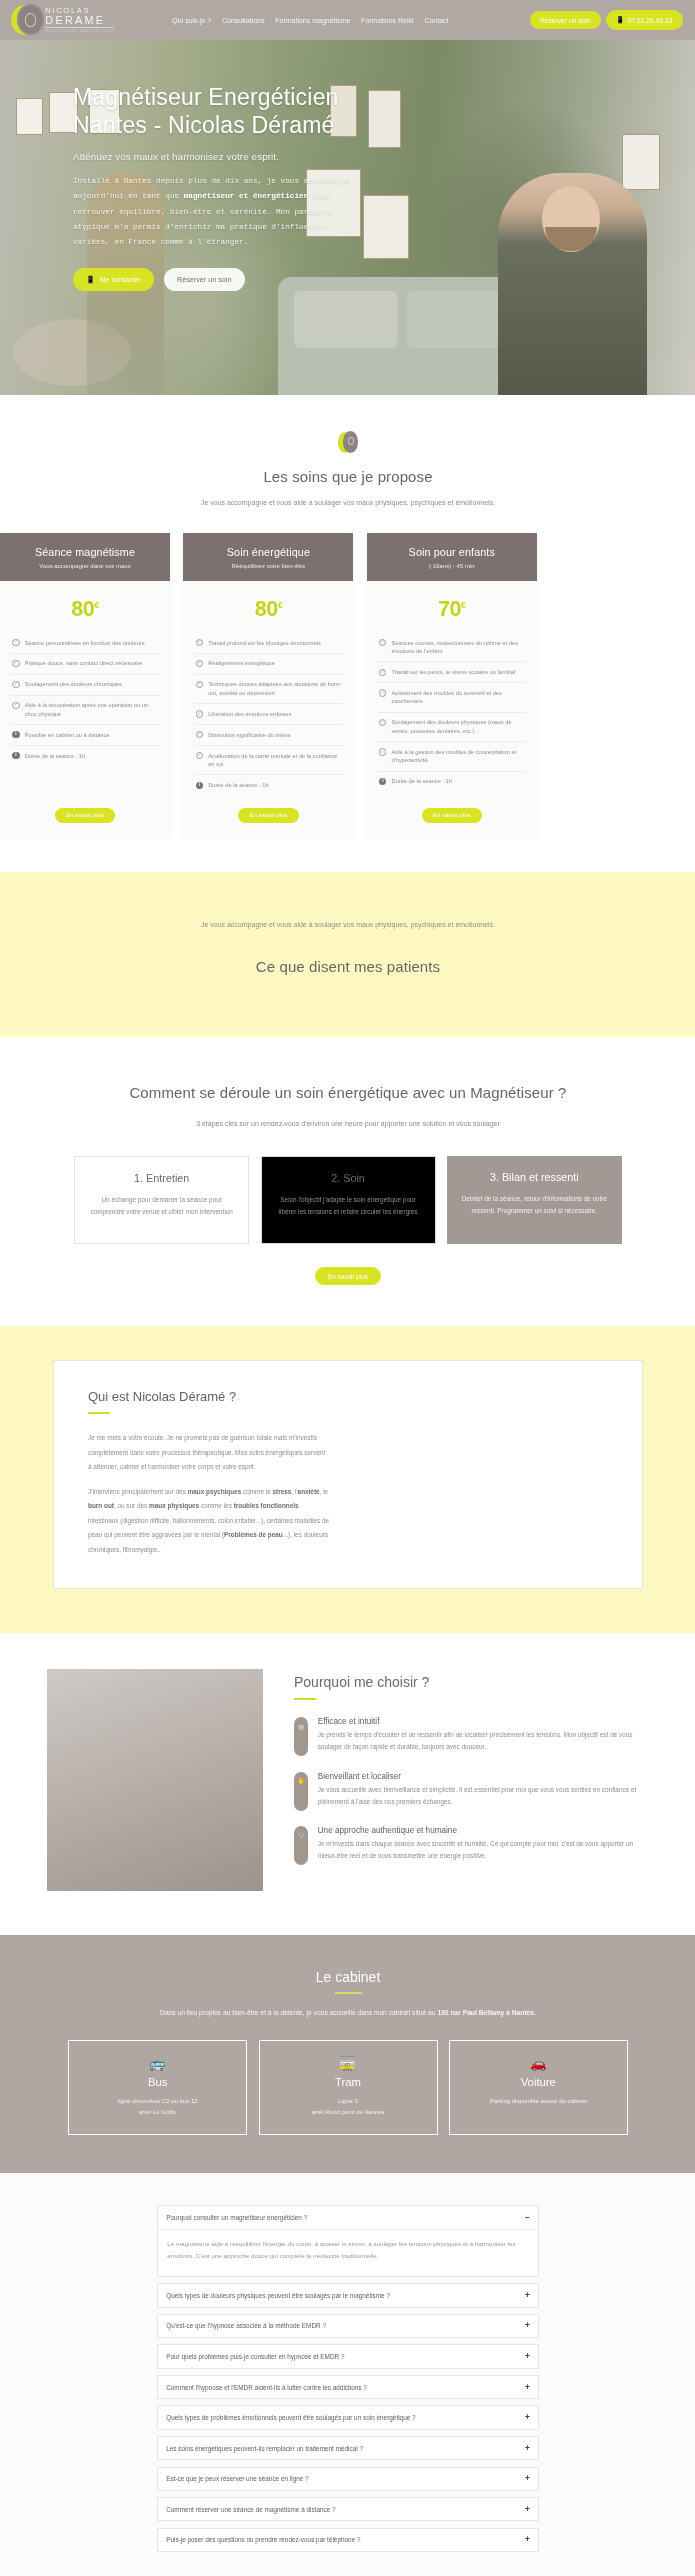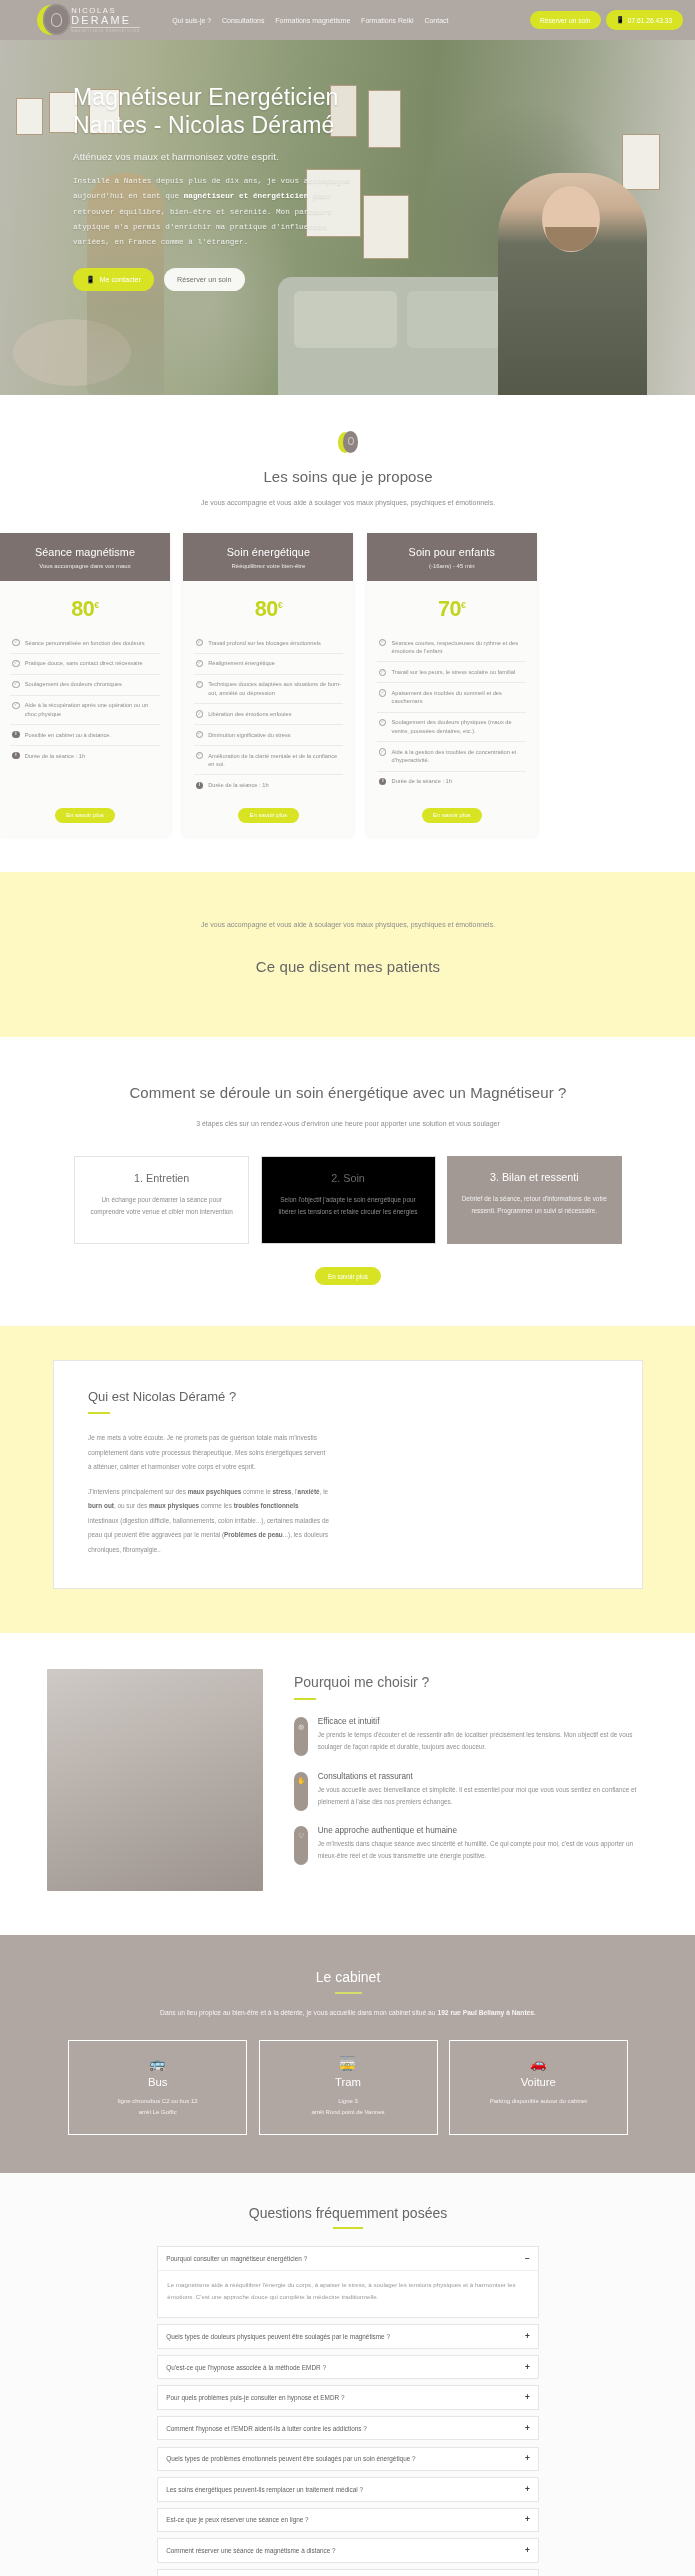--- a/index.html
+++ b/index.html
@@ -15,21 +15,21 @@
   
   .header {
     height: 40px;
     background: #b0a8a3;
     display: flex;
     align-items: center;
     padding: 0 13.4px 0 11.3px;
     position: relative;
     z-index: 30;
   }
-  .logo { display: flex; align-items: center; gap: 0; width: 129px; justify-content: flex-end; }
+  .logo { display: flex; align-items: center; gap: 0; width: 129px; }
   .logo-mark { position: relative; width: 34px; height: 34px; }
   .logo-mark .disc-y {
     position: absolute; left: 0; top: 2.1px; width: 28px; height: 30px;
     background: #d4e02a; border-radius: 50%;
   }
   .logo-mark .disc-g {
     position: absolute; left: 6.2px; top: 1px; width: 27px; height: 31px;
     background: #8d8481; border-radius: 50%;
     box-shadow: inset 0 0 0 1.5px #9c9390;
   }
@@ -523,21 +523,21 @@
             <h5>Efficace et intuitif</h5>
             <p>Je prends le temps d'écouter et de ressentir afin de localiser précisément les tensions. Mon objectif est de vous soulager de façon rapide et durable, toujours avec douceur.</p>
           </div>
         </div>
 
         <div class="why-item">
           <div class="why-badge">
               <span>✋</span>
             </div>
           <div class="why-body">
-            <h5>Consultations et rassurant</h5>
+            <h5>Bienveillant et localiser</h5>
             <p>Je vous accueille avec bienveillance et simplicité. Il est essentiel pour moi que vous vous sentiez en confiance et pleinement à l'aise dès nos premiers échanges.</p>
           </div>
         </div>
 
         <div class="why-item">
           <div class="why-badge">
               <span>♡</span>
             </div>
           <div class="why-body">
             <h5>Une approche authentique et humaine</h5>
@@ -571,24 +571,20 @@
         <div class="cab-ico"><span>🚗</span></div>
         <h4>Voiture</h4>
         <p>Parking disponible autour du cabinet</p>
         <p></p>
       </div>
     </div>
   </section>
 
   <section class="faq-wrap">
     <div class="faq-inner">
-      <div class="faq-head">
-        <h2>Questions fréquemment posées</h2>
-        <div class="rule2"></div>
-      </div>
 
       <div class="faq-item">
         <div class="faq-q">
           <span>Pourquoi consulter un magnétiseur énergéticien ?</span>
           <span class="faq-sign">−</span>
         </div>
         <div class="faq-a">Le magnétisme aide à rééquilibrer l'énergie du corps, à apaiser le stress, à soulager les tensions physiques et à harmoniser les émotions. C'est une approche douce qui complète la médecine traditionnelle.</div>
       </div>
 
       <div class="faq-item">

